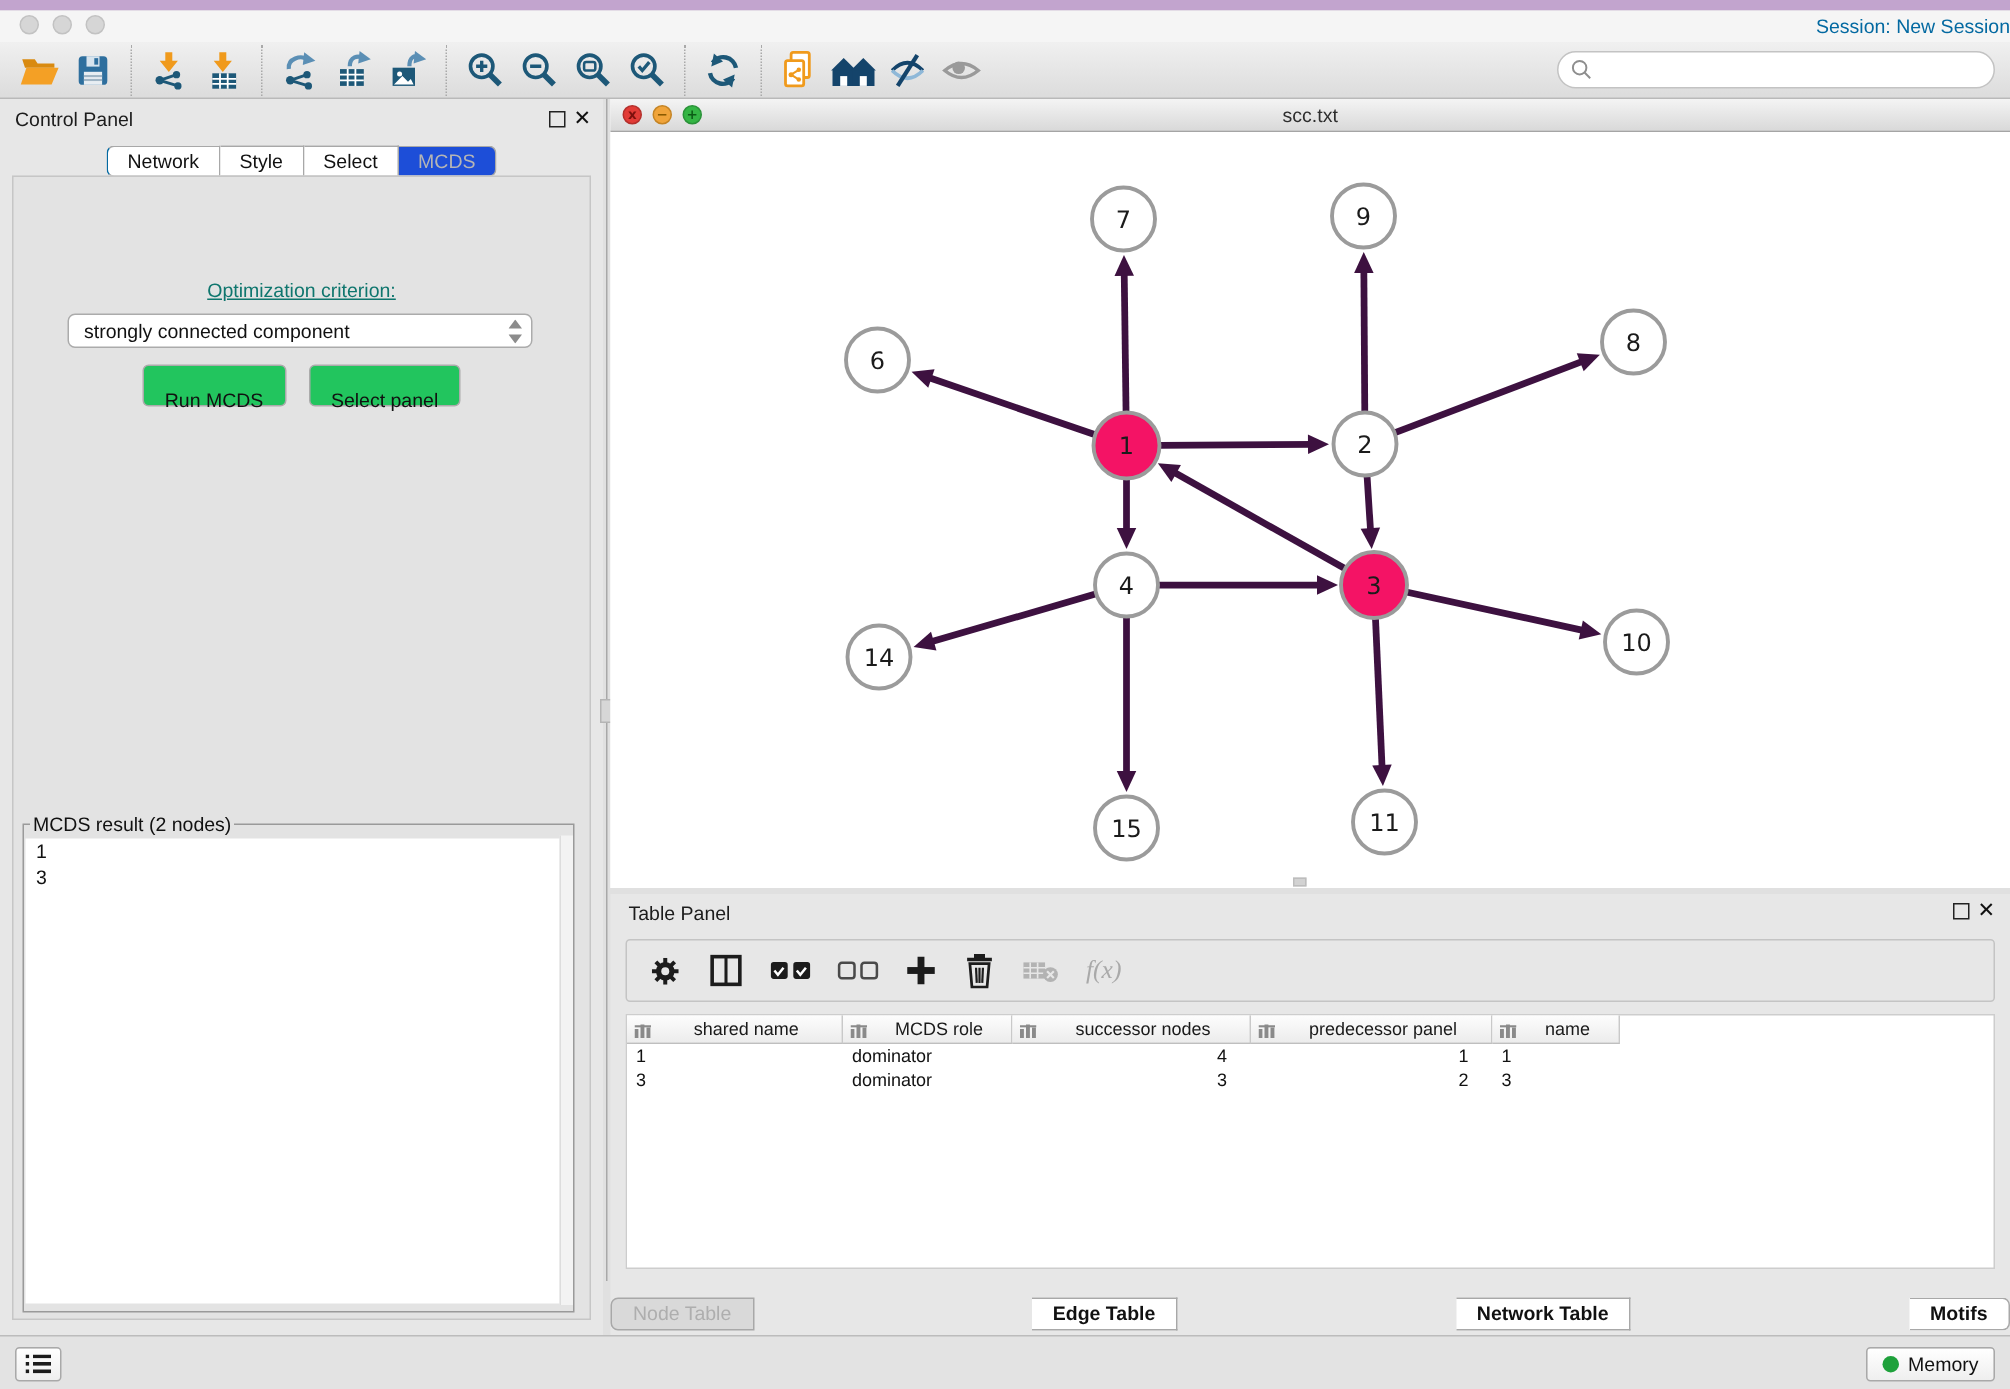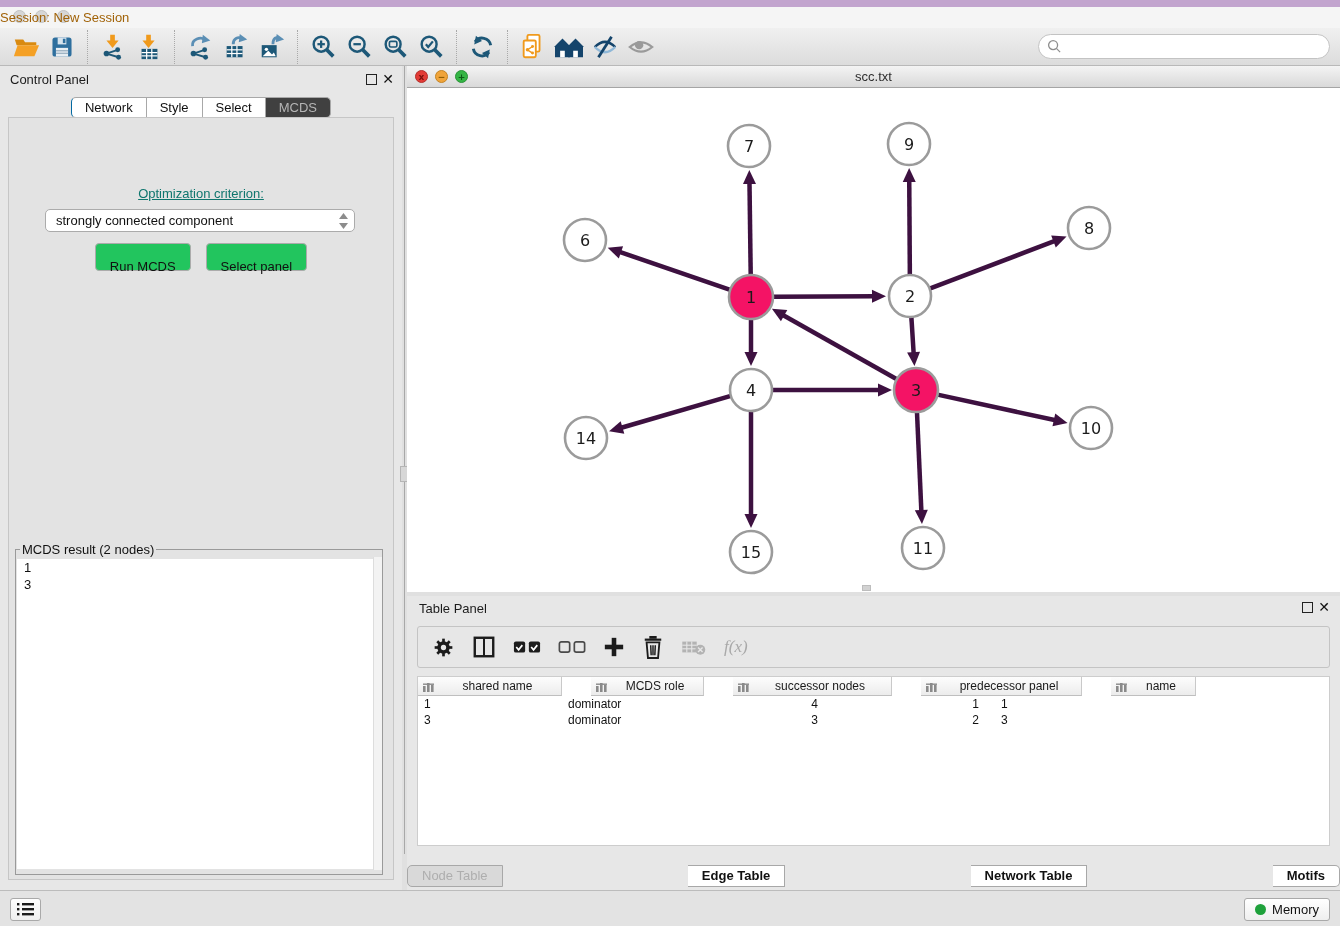--- a/index.html
+++ b/index.html
@@ -5,40 +5,40 @@
   * { margin:0; padding:0; box-sizing:border-box; }
   html,body { width:1340px; height:926px; }
   body { font-family:"Liberation Sans", sans-serif; background:#e0e0e0; position:relative; overflow:hidden; }
   .app { position:absolute; inset:0; }
 
   
   .accent-strip { position:absolute; left:0; top:0; width:1340px; height:7px; background:#c2a4ce; }
   .titlebar { position:absolute; left:0; top:7px; width:1340px; height:21px; background:#f5f5f5; }
   .lights { position:absolute; left:13px; top:3px; display:flex; gap:9px; }
   .light { width:13px; height:13px; border-radius:50%; background:#d6d6d6; border:1px solid #c2c2c2; position:relative; font:700 9px/11px "Liberation Sans",sans-serif; color:transparent; text-align:center; }
-  .main-title { position:absolute; left:0; top:0; width:100%; text-align:left; font-size:13px; line-height:21px; color:#a16207; }
+  .main-title { position:absolute; left:0; top:0; width:100%; text-align:right; font-size:13px; line-height:21px; color:#0369a1; }
 
   .toolbar { position:absolute; left:0; top:28px; width:1340px; height:38px; background:linear-gradient(#f0f0f0,#dcdcdc); border-bottom:1px solid #b9b9b9; display:flex; align-items:center; padding-left:8px; }
   .tbtn { width:36px; height:34px; display:flex; align-items:center; justify-content:center; }
   .tsep { width:1px; height:34px; border-left:1px dotted #a9a9a9; margin:0 7px; }
   .search-wrap { position:absolute; right:10px; top:6px; width:292px; height:25px; background:#fff; border:1px solid #c3c3c3; border-radius:13px; display:flex; align-items:center; padding-left:8px; }
   .search-wrap input { border:none; outline:none; flex:1; height:20px; font-size:13px; background:transparent; margin-left:5px; }
 
   
   .control-panel { position:absolute; left:0; top:66px; width:402px; height:824px; background:#e7e7e7; }
   .panel-head { position:absolute; left:0; top:6px; width:100%; height:18px; }
   .panel-head .ph-title { position:absolute; left:10px; top:0; font-size:13px; color:#1c1c1c; }
   .win-ic { position:absolute; top:2px; width:11px; height:11px; }
   .ic-max { border:1.5px solid #222; }
   .ic-close { font:700 14px/11px "DejaVu Sans",sans-serif; color:#111; width:auto; }
   .cp-tabs { position:absolute; left:0; top:31px; width:100%; display:flex; justify-content:center; }
   .cp-tab { height:21px; padding:0 13px; background:#fff; border:1px solid #a8a8a8; border-left:none; font-size:13px; line-height:19px; color:#111; }
   .cp-tab:first-child { border-left:1px solid #0369a1; border-radius:5px 0 0 5px; }
   .cp-tab:last-child { border-radius:0 5px 5px 0; }
-  .cp-tab.active { background:#404040; color:#b5b5b5; }
+  .cp-tab.active { background:#1d4ed8; color:#b5b5b5; }
   .cp-content { position:absolute; left:8px; right:8px; top:51px; bottom:10px; background:#e3e3e3; border:1px solid #c6c6c6; }
   .opt-label { position:absolute; left:0; top:68px; width:100%; text-align:center; font-size:13px; color:#0f766e;text-decoration:underline; }
   .cp-select { position:absolute; left:36px; top:91px; width:310px; height:23px; background:#fff; border:1px solid #ababab; border-radius:5px; font-size:13px; line-height:21px; padding-left:10px; color:#111; }
   .cp-select svg { position:absolute; right:6px; top:3px; }
   .cp-buttons { position:absolute; left:0; top:125px; width:100%; display:flex; justify-content:center; gap:15px; }
   .cp-btn { height:22px; padding:13px 14px; background:#22c55e; border:1px solid #ababab; border-radius:4px; font-size:13px; color:#111; line-height:20px; }
   fieldset.mcds-result { position:absolute; left:6px; right:10px; top:424px; bottom:4px; border:1px solid #9a9a9a; background:#e3e3e3; padding:0; }
   fieldset.mcds-result legend { font-size:13px; color:#111; margin-left:4px; padding:0 2px; }
   .result-area { position:absolute; left:1px; right:1px; top:2px; bottom:1px; background:#fff; overflow:hidden; }
   .result-line { font-size:13px; color:#111; line-height:17px; padding-left:7px; }
@@ -60,21 +60,21 @@
   .net-title { position:absolute; left:0; top:0; width:100%; text-align:center; font-size:13px; line-height:21px; color:#2e2e2e; }
   .net-canvas { position:absolute; left:0; top:22px; width:933px; height:504px; background:#fff; }
   .h-handle { position:absolute; left:455px; bottom:1px; width:9px; height:6px; background:#d2d2d2; border:1px solid #bdbdbd; }
 
   
   .table-panel { position:absolute; left:407px; top:596px; width:933px; height:294px; background:#e7e7e7; }
   .table-panel .ph-title { position:absolute; left:12px; top:5px; font-size:13px; color:#1c1c1c; }
   .tp-toolbar { position:absolute; left:10px; right:10px; top:30px; height:42px; border:1px solid #c4c4c4; border-radius:3px; display:flex; align-items:center; padding-left:14px; gap:17px; }
   .fx { font:italic 17px "Liberation Serif",serif; color:#a9a9a9; }
   .tp-table { position:absolute; left:10px; right:10px; top:80px; height:170px; background:#fff; border:1px solid #cdcdcd; }
-  .thead { display:flex; height:19px;gap:29px; }
+  .thead { display:flex; height:19px; }
   .th { background:linear-gradient(#fdfdfd,#ececec); border-right:1px solid #c9c9c9; border-bottom:1px solid #bfbfbf; display:flex; align-items:center; font-size:12px; color:#1a1a1a; }
   .th .lbl { flex:1; text-align:center; }
   .th svg { margin-left:5px; }
   .trow { display:flex; height:16px; }
   .td { font-size:12px; color:#111; line-height:16px; padding:0 6px; overflow:hidden; white-space:nowrap; }
   .tp-tabs { position:absolute; left:0; top:269px; width:100%; display:flex; justify-content:space-between; }
   .tp-tab { height:22px; padding:0 14px; background:#fff; border:1px solid #a8a8a8; border-left:none; font-size:13px; font-weight:700; line-height:20px; color:#111; }
   .tp-tab:first-child { border-left:1px solid #a8a8a8; border-radius:5px 0 0 5px; }
   .tp-tab:last-child { border-radius:0 5px 5px 0; }
   .tp-tab.active { background:#d9d9d9; color:#aeaeae; font-weight:400; }

